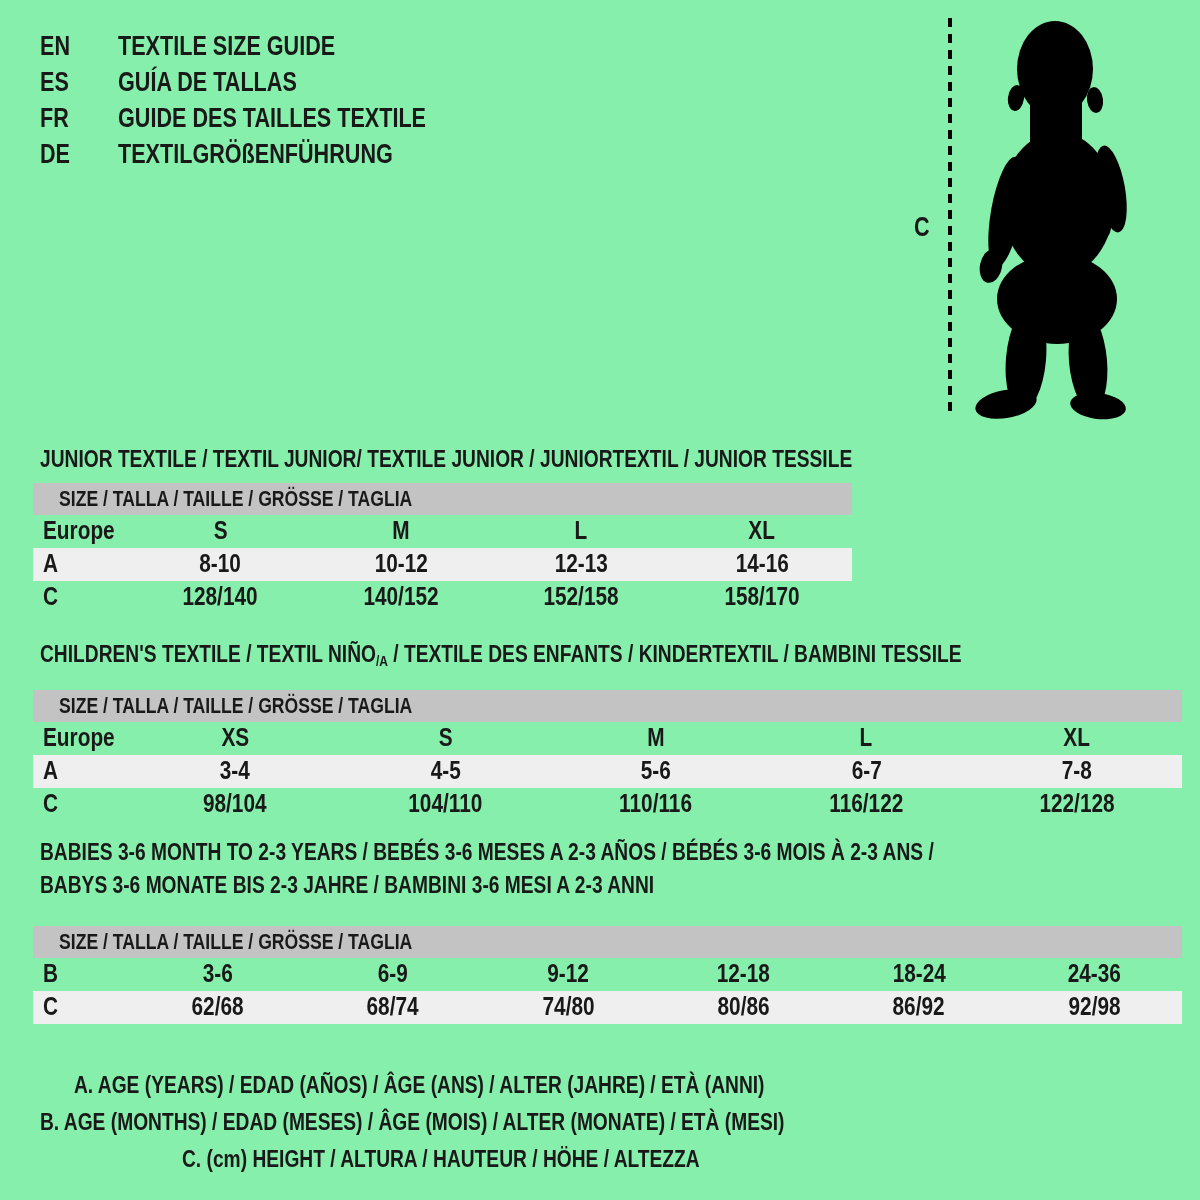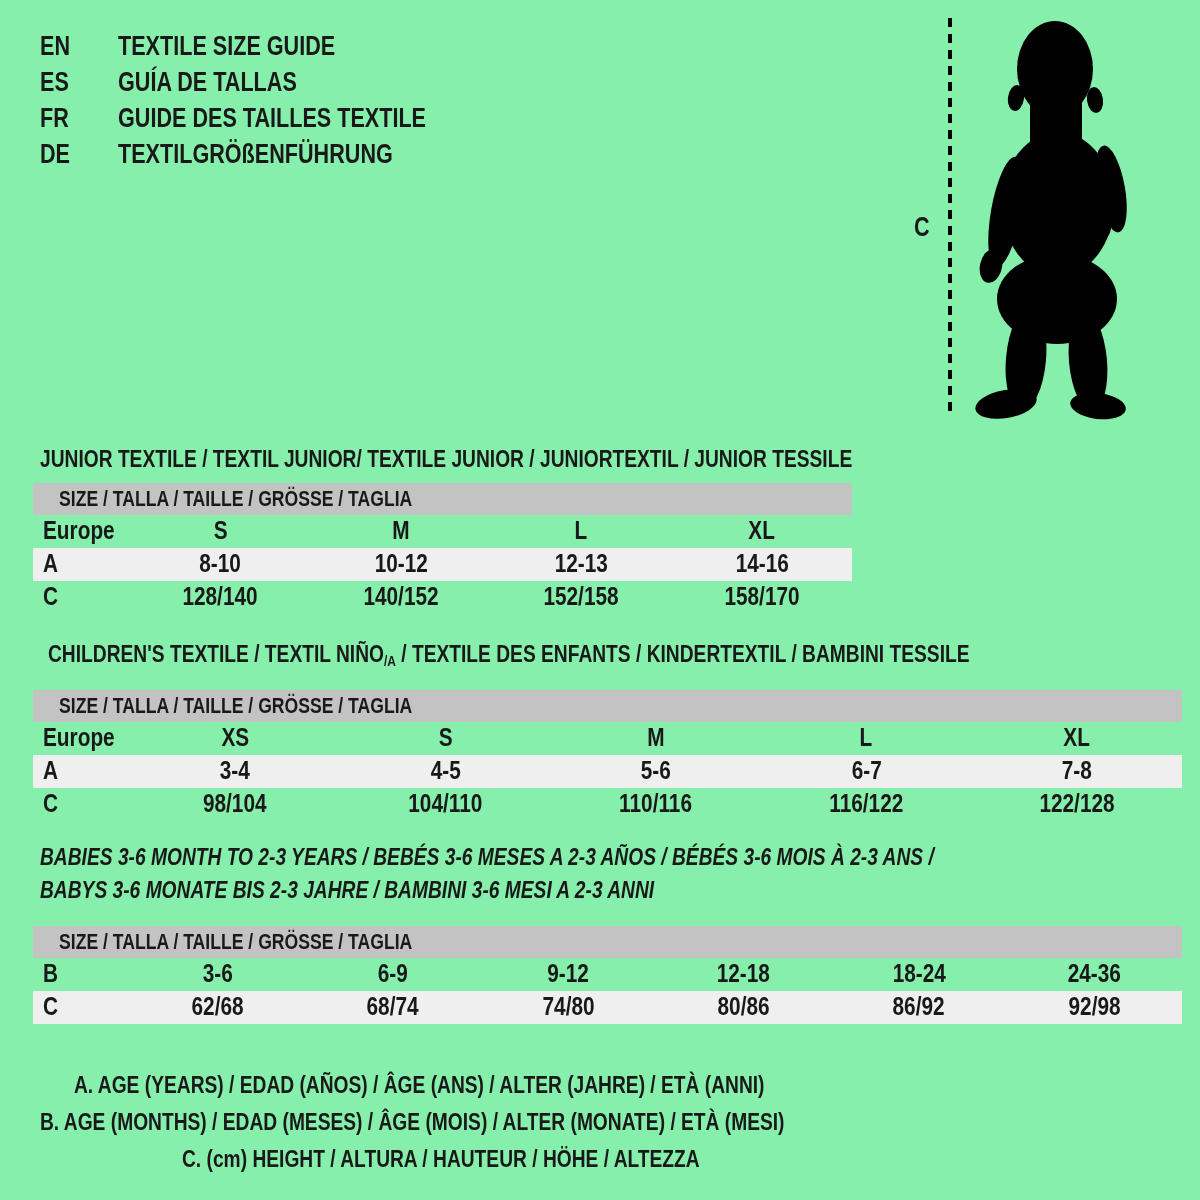--- a/index.html
+++ b/index.html
@@ -31,23 +31,23 @@
   .mline {
     position: absolute; left: 948px; top: 18px; width: 4px; height: 397px;
     background: repeating-linear-gradient(to bottom, #000 0px, #000 9px, transparent 9px, transparent 16px);
   }
   .mlabel { position: absolute; left: 914px; top: 212px; font-size: 27px; }
   .baby-svg { position: absolute; left: 962px; top: 14px; }
 
   
   .sec-title { position: absolute; left: 40px; font-size: 24px; white-space: nowrap; }
   #junior-title { top: 432px; margin-top: 13px; }
-  #children-title { top: 640px; margin-left: 8px; }
+  #children-title { top: 640px; }
   #babies-title { top: 838px; }
-  #babies-title .tline { height: 33px; display: flex; align-items: flex-end; font-style: italic; }
+  #babies-title .tline { height: 33px; display: flex; align-items: flex-start; }
   .sub { font-size: 15px; vertical-align: -4px; }
 
   
   .size-table { position: absolute; left: 33px; }
   #junior-table { top: 483px; width: 819px; }
   #children-table { top: 690px; width: 1149px; }
   #babies-table { top: 926px; width: 1149px; }
   .thead {
     height: 32px; background: #c3c3c3;
     display: flex; align-items: center;

